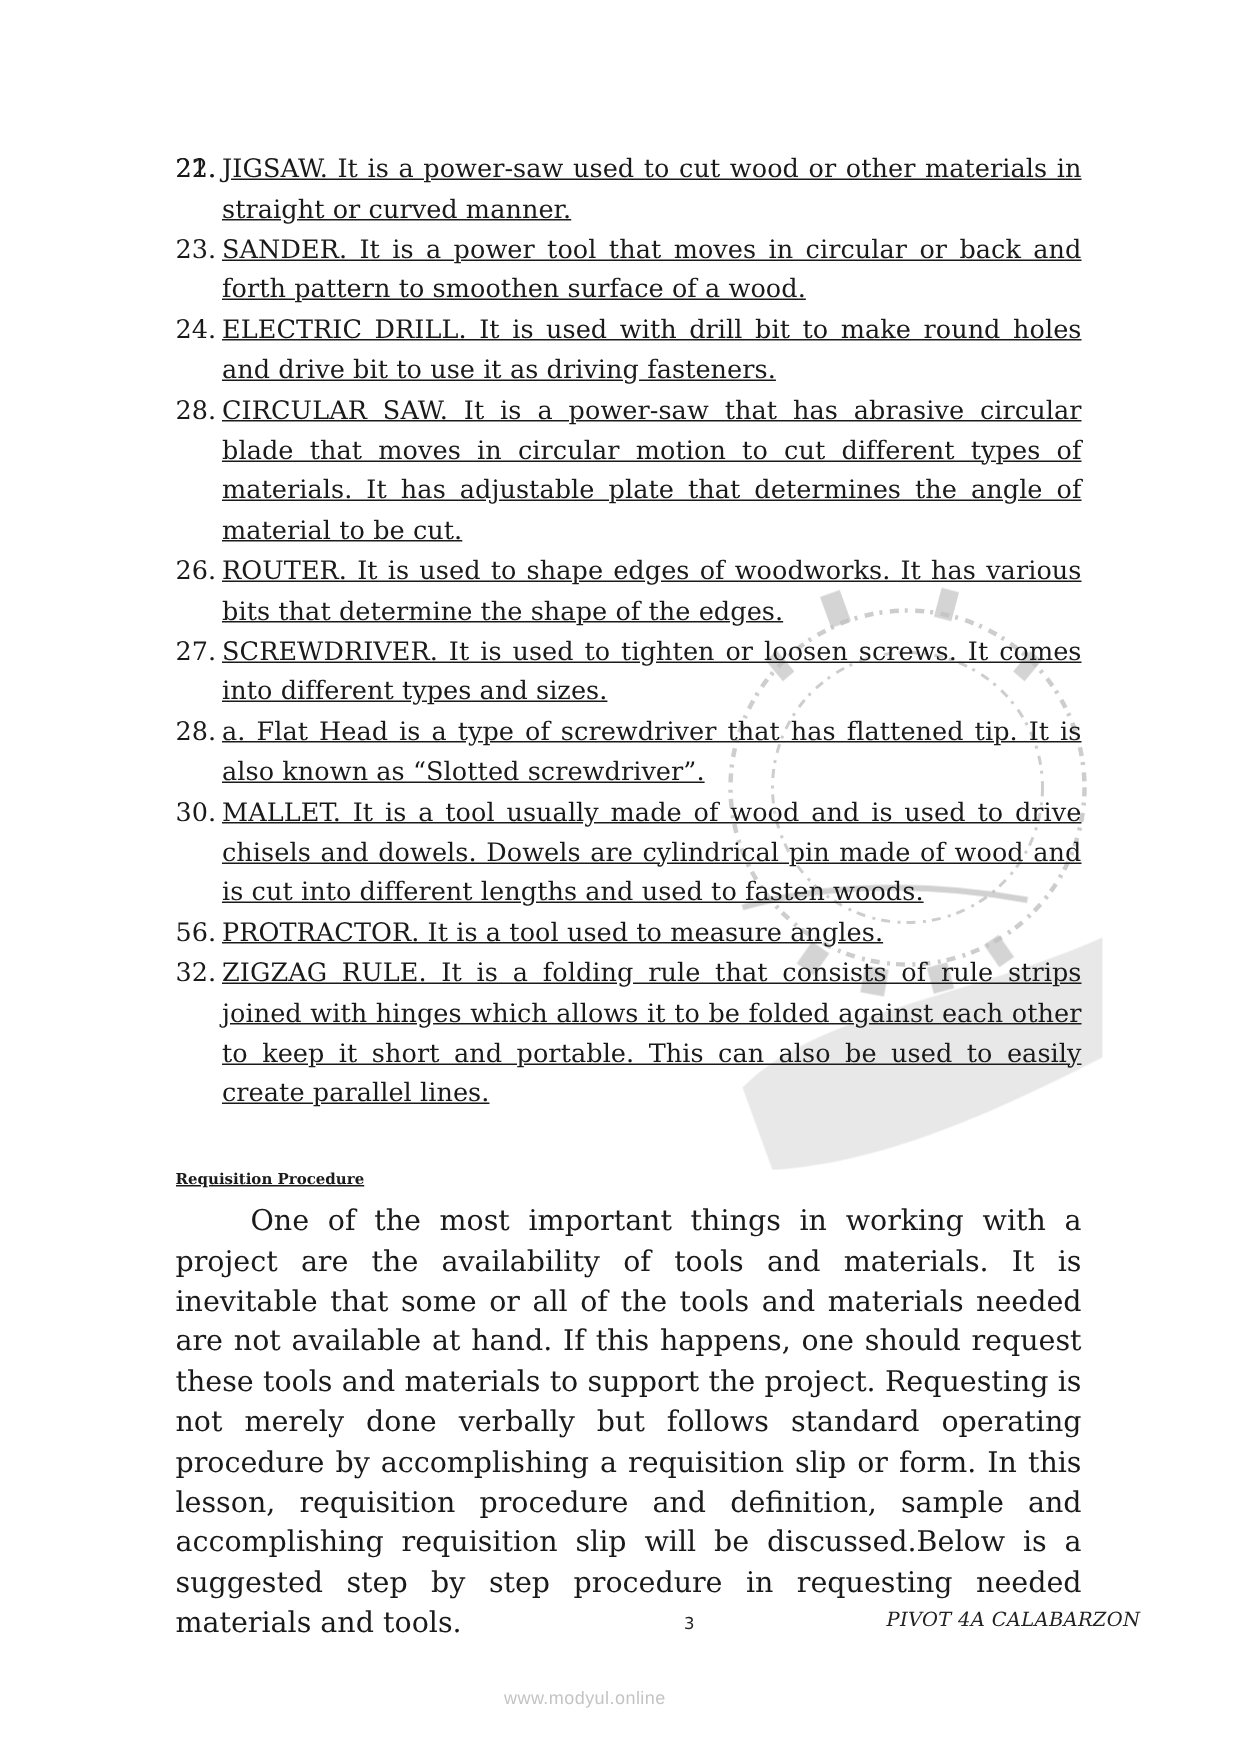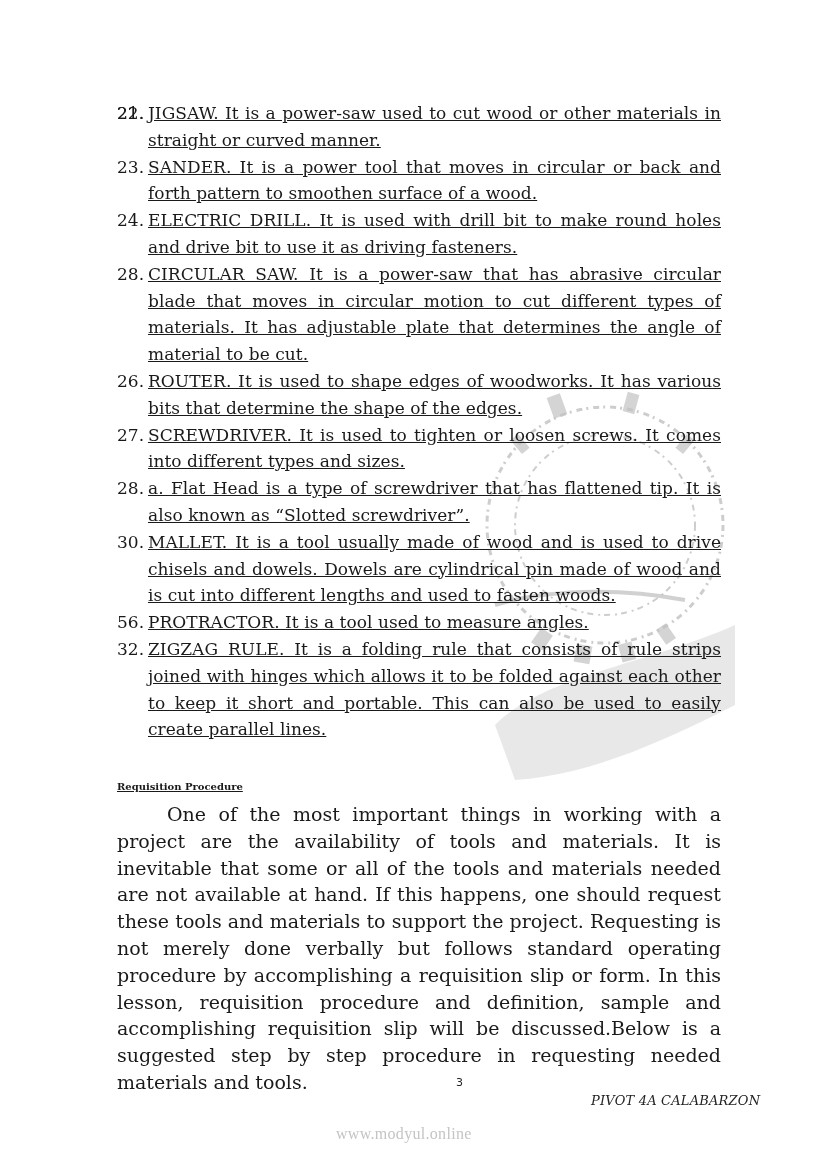--- a/index.html
+++ b/index.html
@@ -73,28 +73,27 @@
       color: #222;
     }
     .footer-label {
       position: absolute;
       left: 591px;
       top: 1073px;
       font-style: italic;
       font-size: 13px;
       color: #222;
       letter-spacing: 0.2px;
-      margin-top: 20px;
     }
     .watermark {
       position: absolute;
       left: 336px;
       top: 1125px;
-      font-family: Liberation Serif, serif;
-      font-size: 16px;
+      font-family: Liberation Sans, sans-serif;
+      font-size: 12px;
       color: #c4c4c4;
       letter-spacing: 0.3px;
     }
   </style>
 </head>
 <body>
 
 <svg class="seal" viewBox="0 0 280 410" xmlns="http://www.w3.org/2000/svg">
   <g fill="none" stroke="#bdbdbd" stroke-dasharray="6 4 2 5" opacity="0.75">
     <ellipse cx="150" cy="150" rx="118" ry="118" stroke-width="3"></ellipse>

